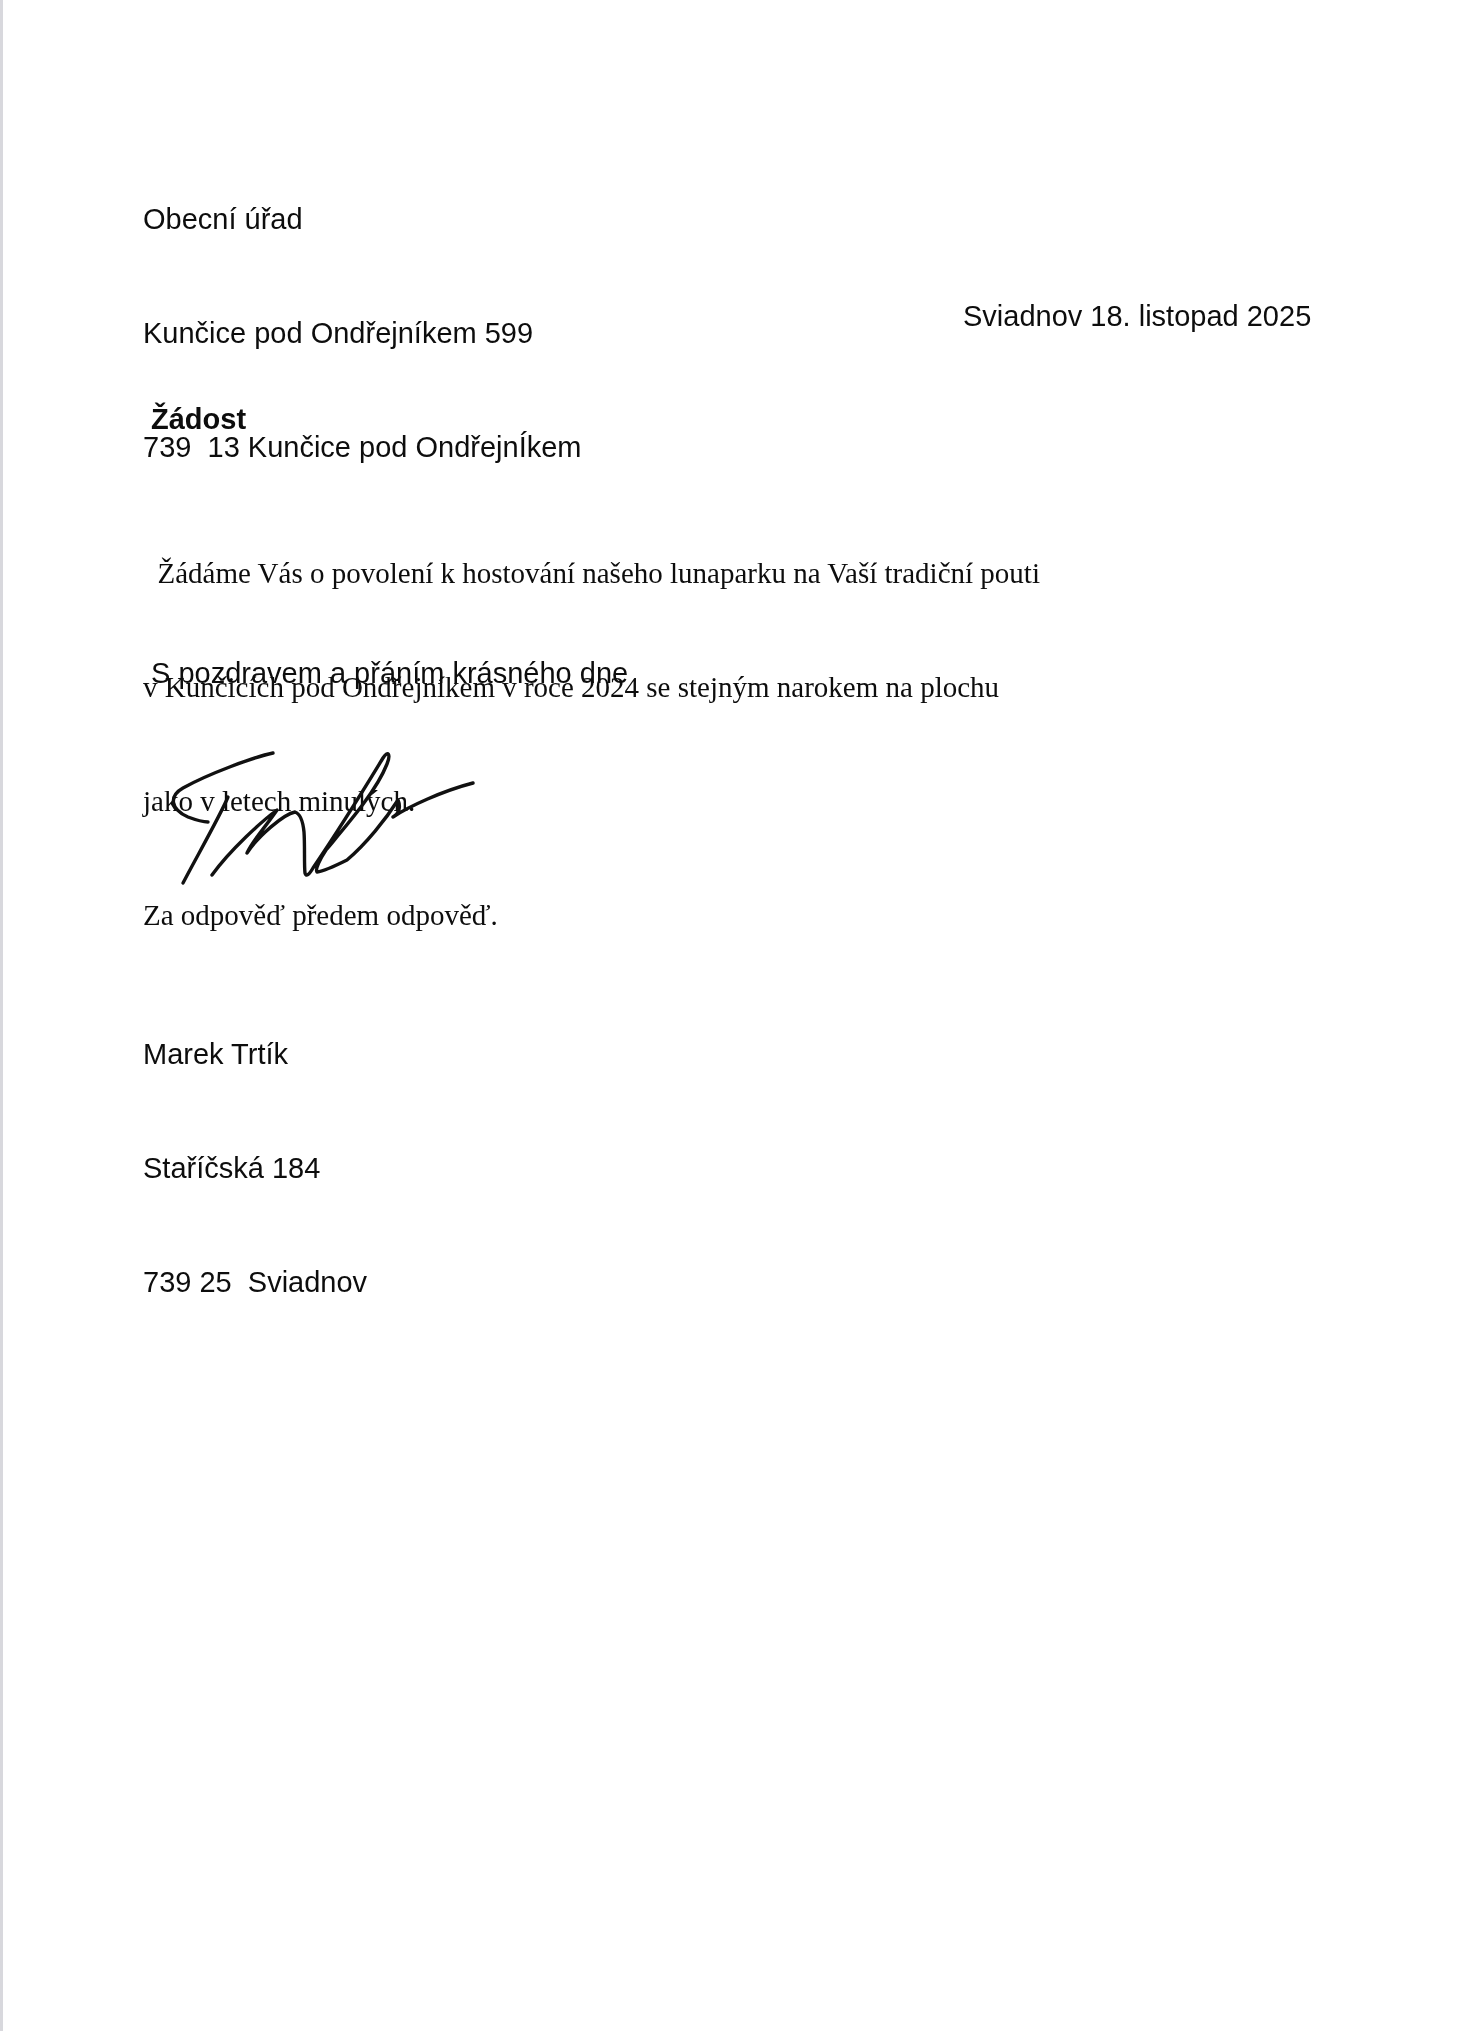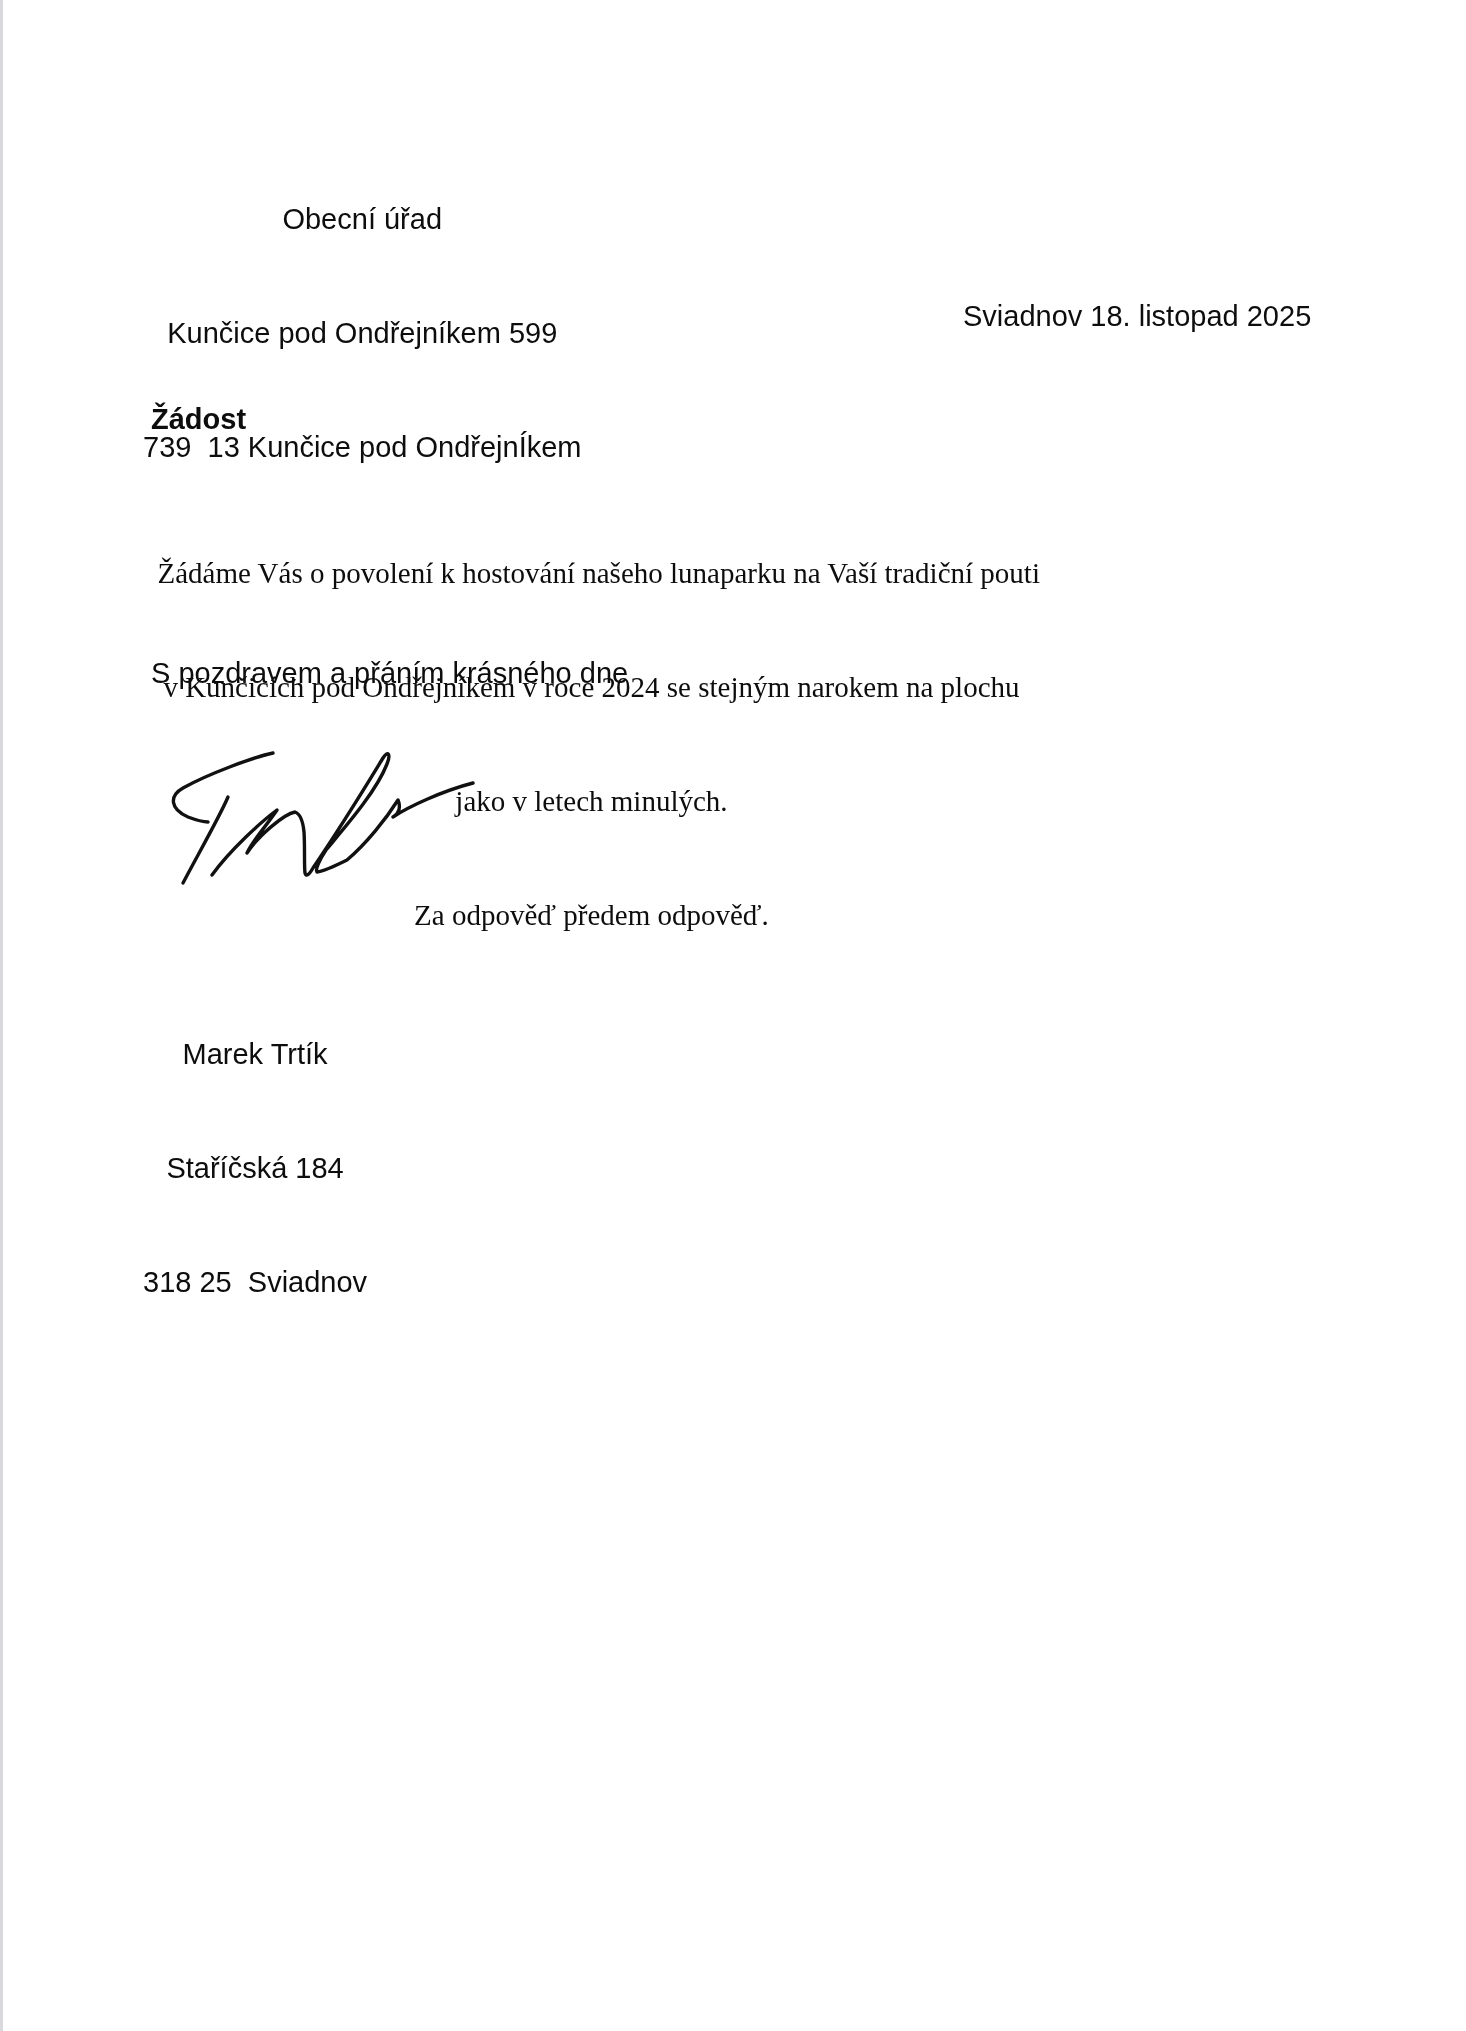--- a/index.html
+++ b/index.html
@@ -10,21 +10,20 @@
   .page {
     position: relative;
     width: 1450px;
     height: 2031px;
     background: #ffffff;
     overflow: hidden;
     font-family: "Liberation Sans", "DejaVu Sans", sans-serif;
     color: #0d0d0d;
     font-size: 29px;
     line-height: 38px;
-    text-align: center;
     -webkit-font-smoothing: antialiased;
   }
   .edge-strip {
     position: absolute;
     left: 0;
     top: 0;
     width: 3px;
     height: 100%;
     background: #d8d8dd;
   }
@@ -81,15 +80,15 @@
     <svg viewBox="0 0 340 170" xmlns="http://www.w3.org/2000/svg" fill="none" stroke="#111111" stroke-width="3.4" stroke-linecap="round" stroke-linejoin="round">
       <path d="M123,23 C104,27 58,44 33,58 C19,66 20,79 38,87 C46,90 53,92 58,92"></path>
       <path d="M78,67 C70,86 46,128 33,153"></path>
       <path d="M62,145 C80,120 112,91 127,80 C117,95 103,110 97,123 C108,106 134,84 145,82 C151,84 153,92 154,102 C155,116 154,135 155,143 C156,147 159,145 163,138 C186,104 216,56 233,28 C238,20 241,24 237,34 C226,62 196,96 176,120 C170,129 165,139 167,142 C175,141 187,135 197,130 C216,114 236,89 248,70 C251,77 249,84 243,87 C258,77 292,61 323,53"></path>
     </svg>
   </div>
 
   <div class="textblock sender-block">
     <div class="line">Marek Trtík</div>
     <div class="line">Staříčská 184</div>
-    <div class="line">318 25  Sviadnov</div>
+    <div class="line">739 25  Sviadnov</div>
   </div>
 </div>
 
 </body></html>

